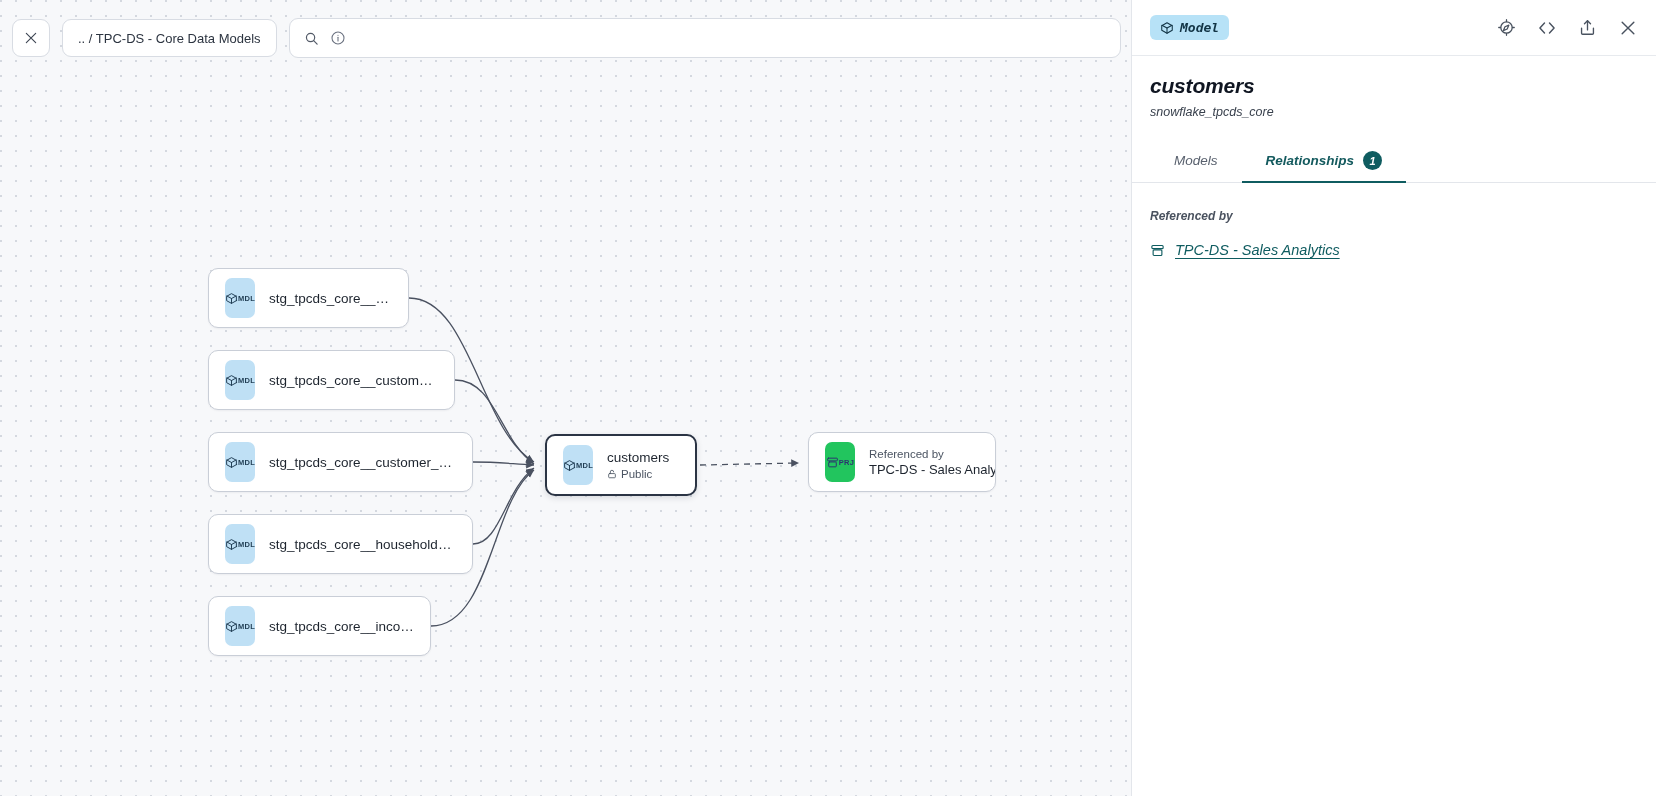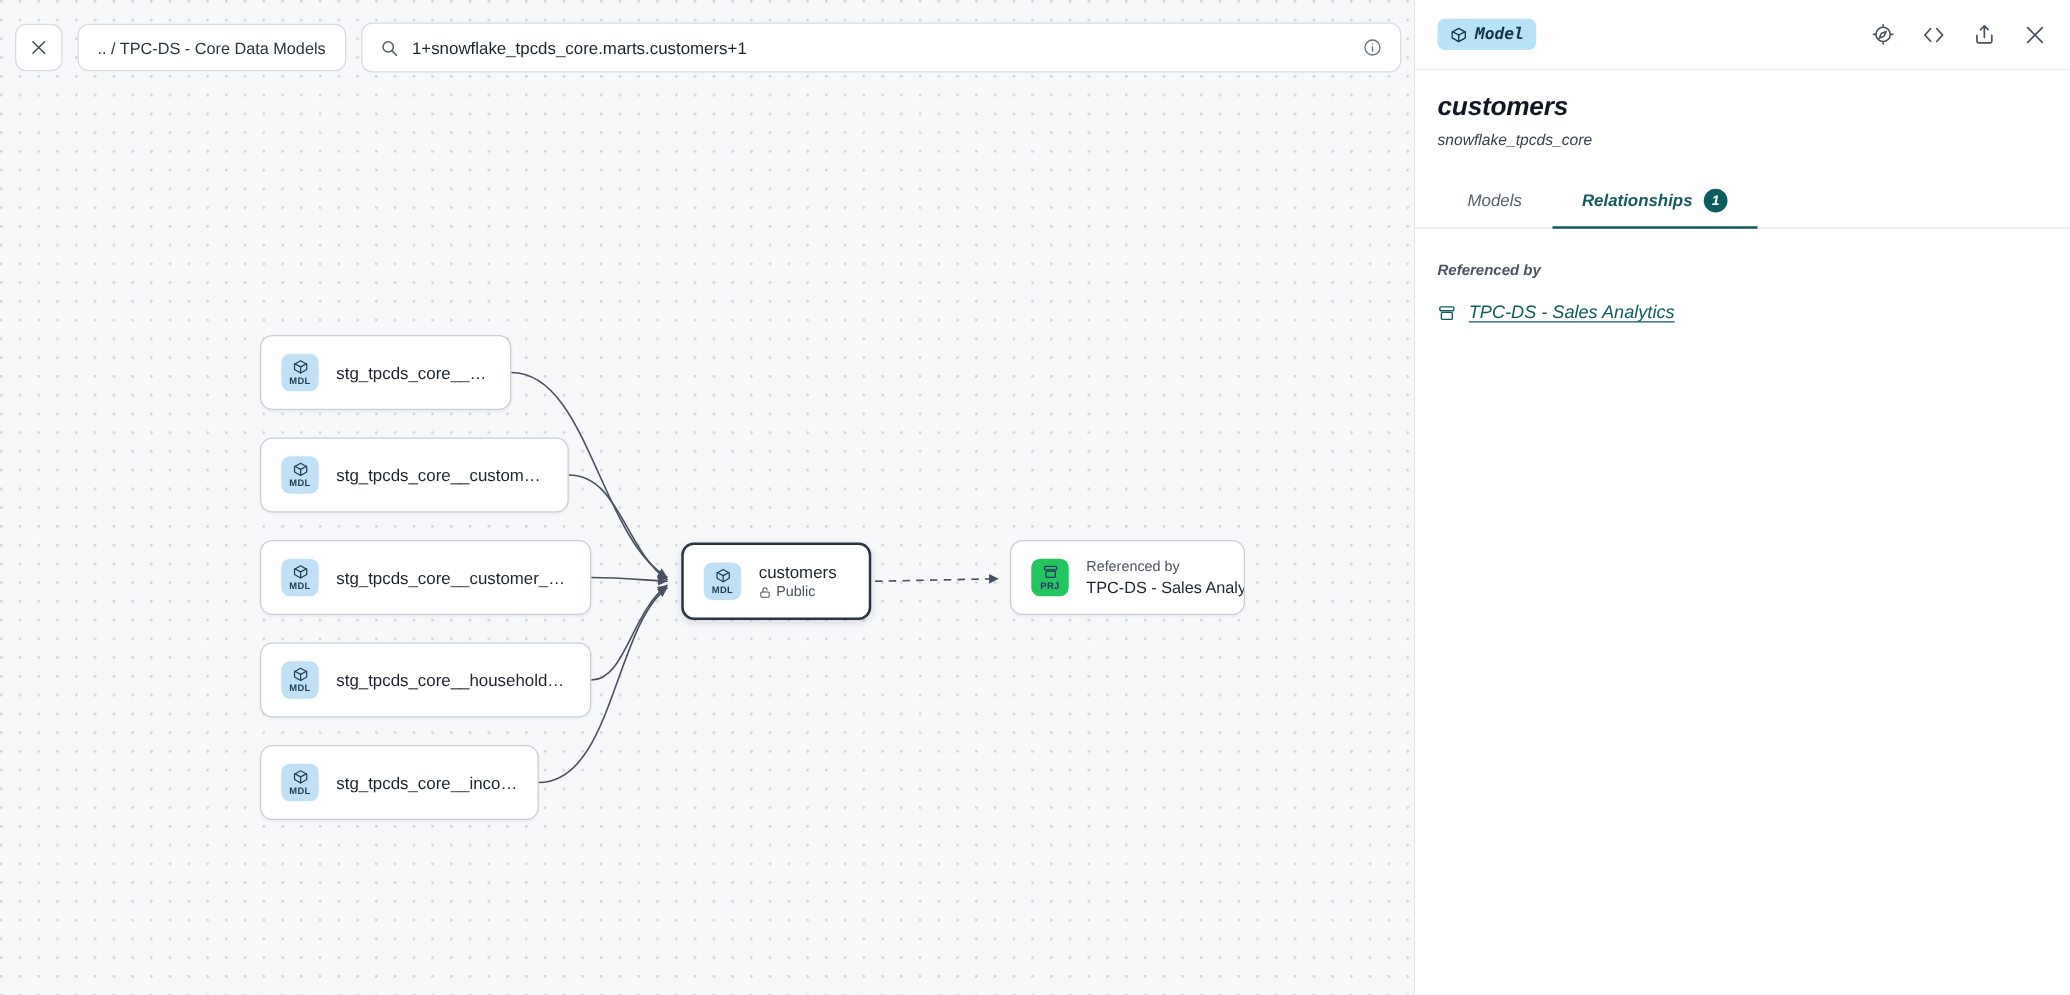--- a/index.html
+++ b/index.html
@@ -81,23 +81,23 @@
     gap: 14px;
     box-shadow: 0 1px 2px rgba(16,24,40,0.05);
     cursor: pointer;
     overflow: hidden;
   }
   .node.selected {
     border: 2px solid #2b3444;
     box-shadow: 0 2px 6px rgba(16,24,40,0.13);
   }
   .badge {
-    width: 30px; height: 30px; flex: 0 0 30px;
+    width: 30px; height: 40px; flex: 0 0 30px;
     border-radius: 7px;
-    display: flex; flex-direction: column;
+    display: flex; 
     align-items: center; justify-content: center;
     gap: 0px;
   }
   .badge.mdl { background: #bfe0f5; color: #1f3c52; }
   .badge.prj { background: #22c55e; color: #2c3270; }
   .badge .bglyph { line-height: 1; display:flex; }
   .badge .btxt { font-size: 7.5px; font-weight: 700; letter-spacing: .3px; line-height: 1; margin-top: 1px; }
   .node-text { display: flex; flex-direction: column; min-width: 0; }
   .node-title {
     font-size: 13.5px; color: #1d242e;
@@ -337,21 +337,20 @@
         <span>.. / TPC-DS - Core Data Models</span>
       </div>
 
       <div class="searchbar">
         <span style="display:flex;color:#525a67;">
           <svg class="icon-svg" width="15" height="15" viewBox="0 0 24 24" fill="none" stroke="currentColor" stroke-width="1.9" stroke-linecap="round">
               <circle cx="10.5" cy="10.5" r="6.6"></circle>
               <path d="M15.5 15.5L21 21"></path>
             </svg>
         </span>
-        <input type="text" value="1+snowflake_tpcds_core.marts.customers+1" style="">
         <span style="display:flex;color:#6b7280;">
           <svg class="icon-svg" width="16" height="16" viewBox="0 0 24 24" fill="none" stroke="currentColor" stroke-width="1.6" stroke-linecap="round">
               <circle cx="12" cy="12" r="9"></circle>
               <path d="M12 11v5.5"></path>
               <circle cx="12" cy="7.9" r="0.9" fill="currentColor" stroke="none"></circle>
             </svg>
         </span>
       </div>
 
     </div>

